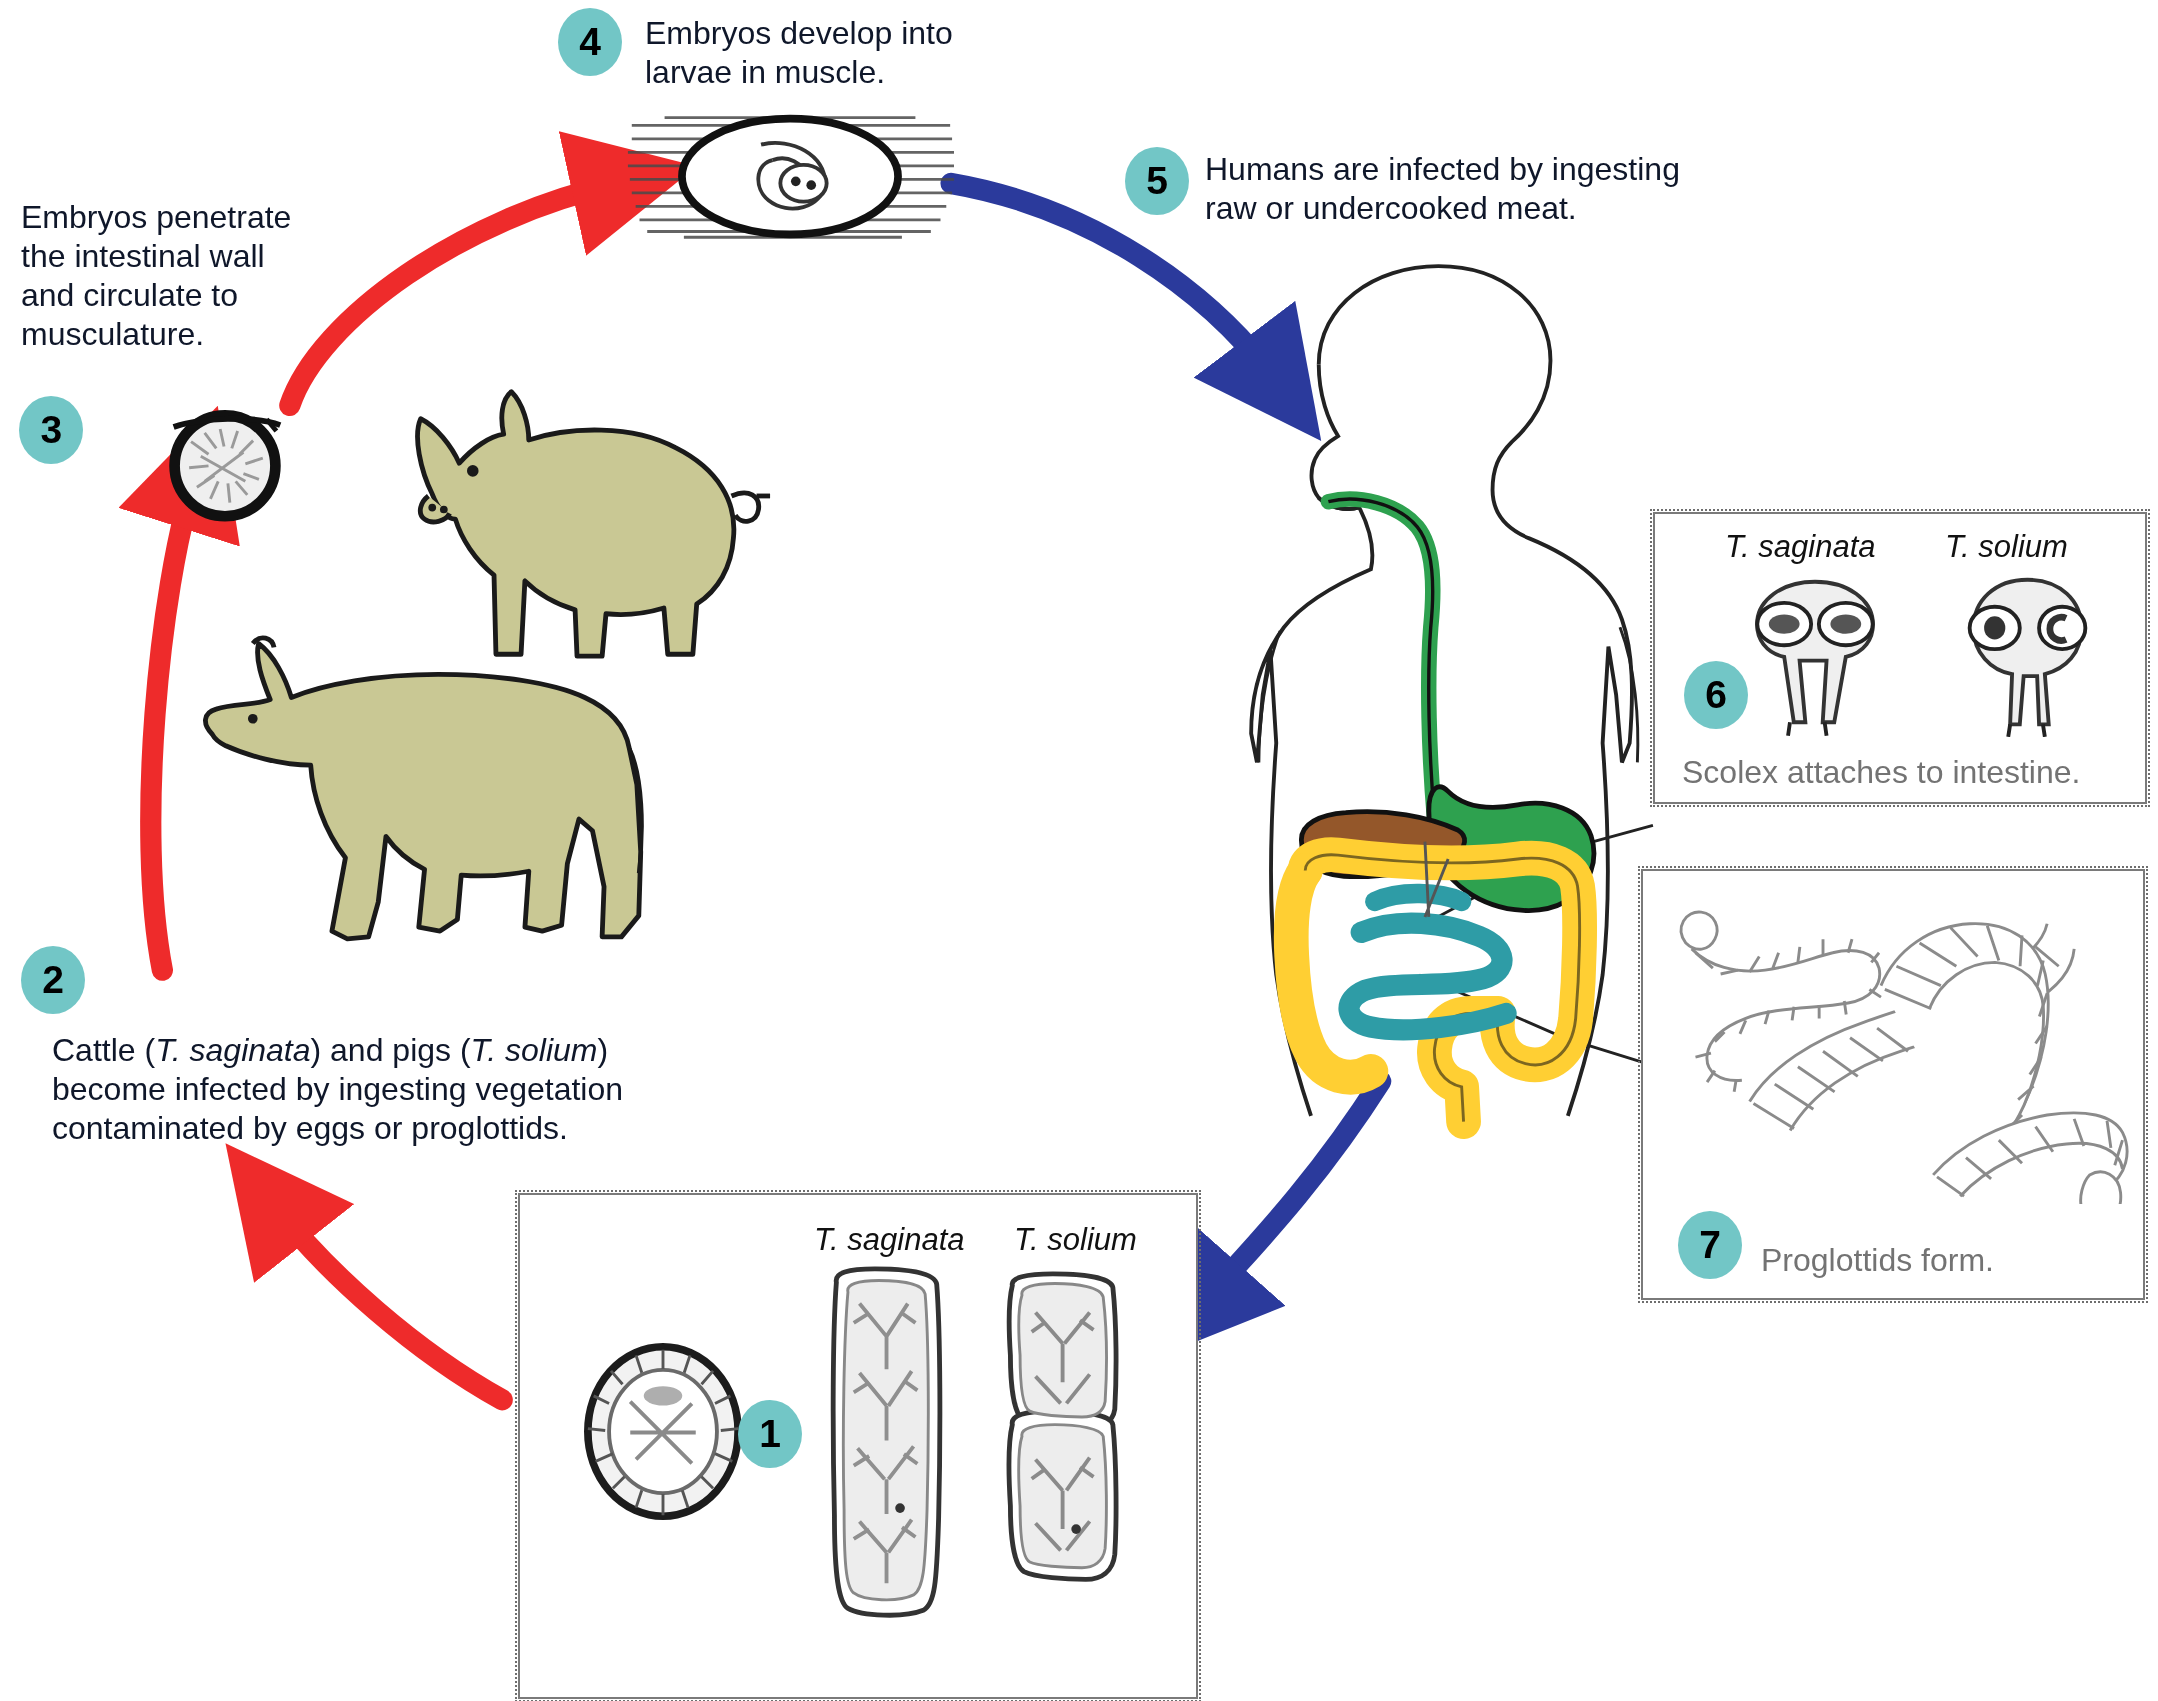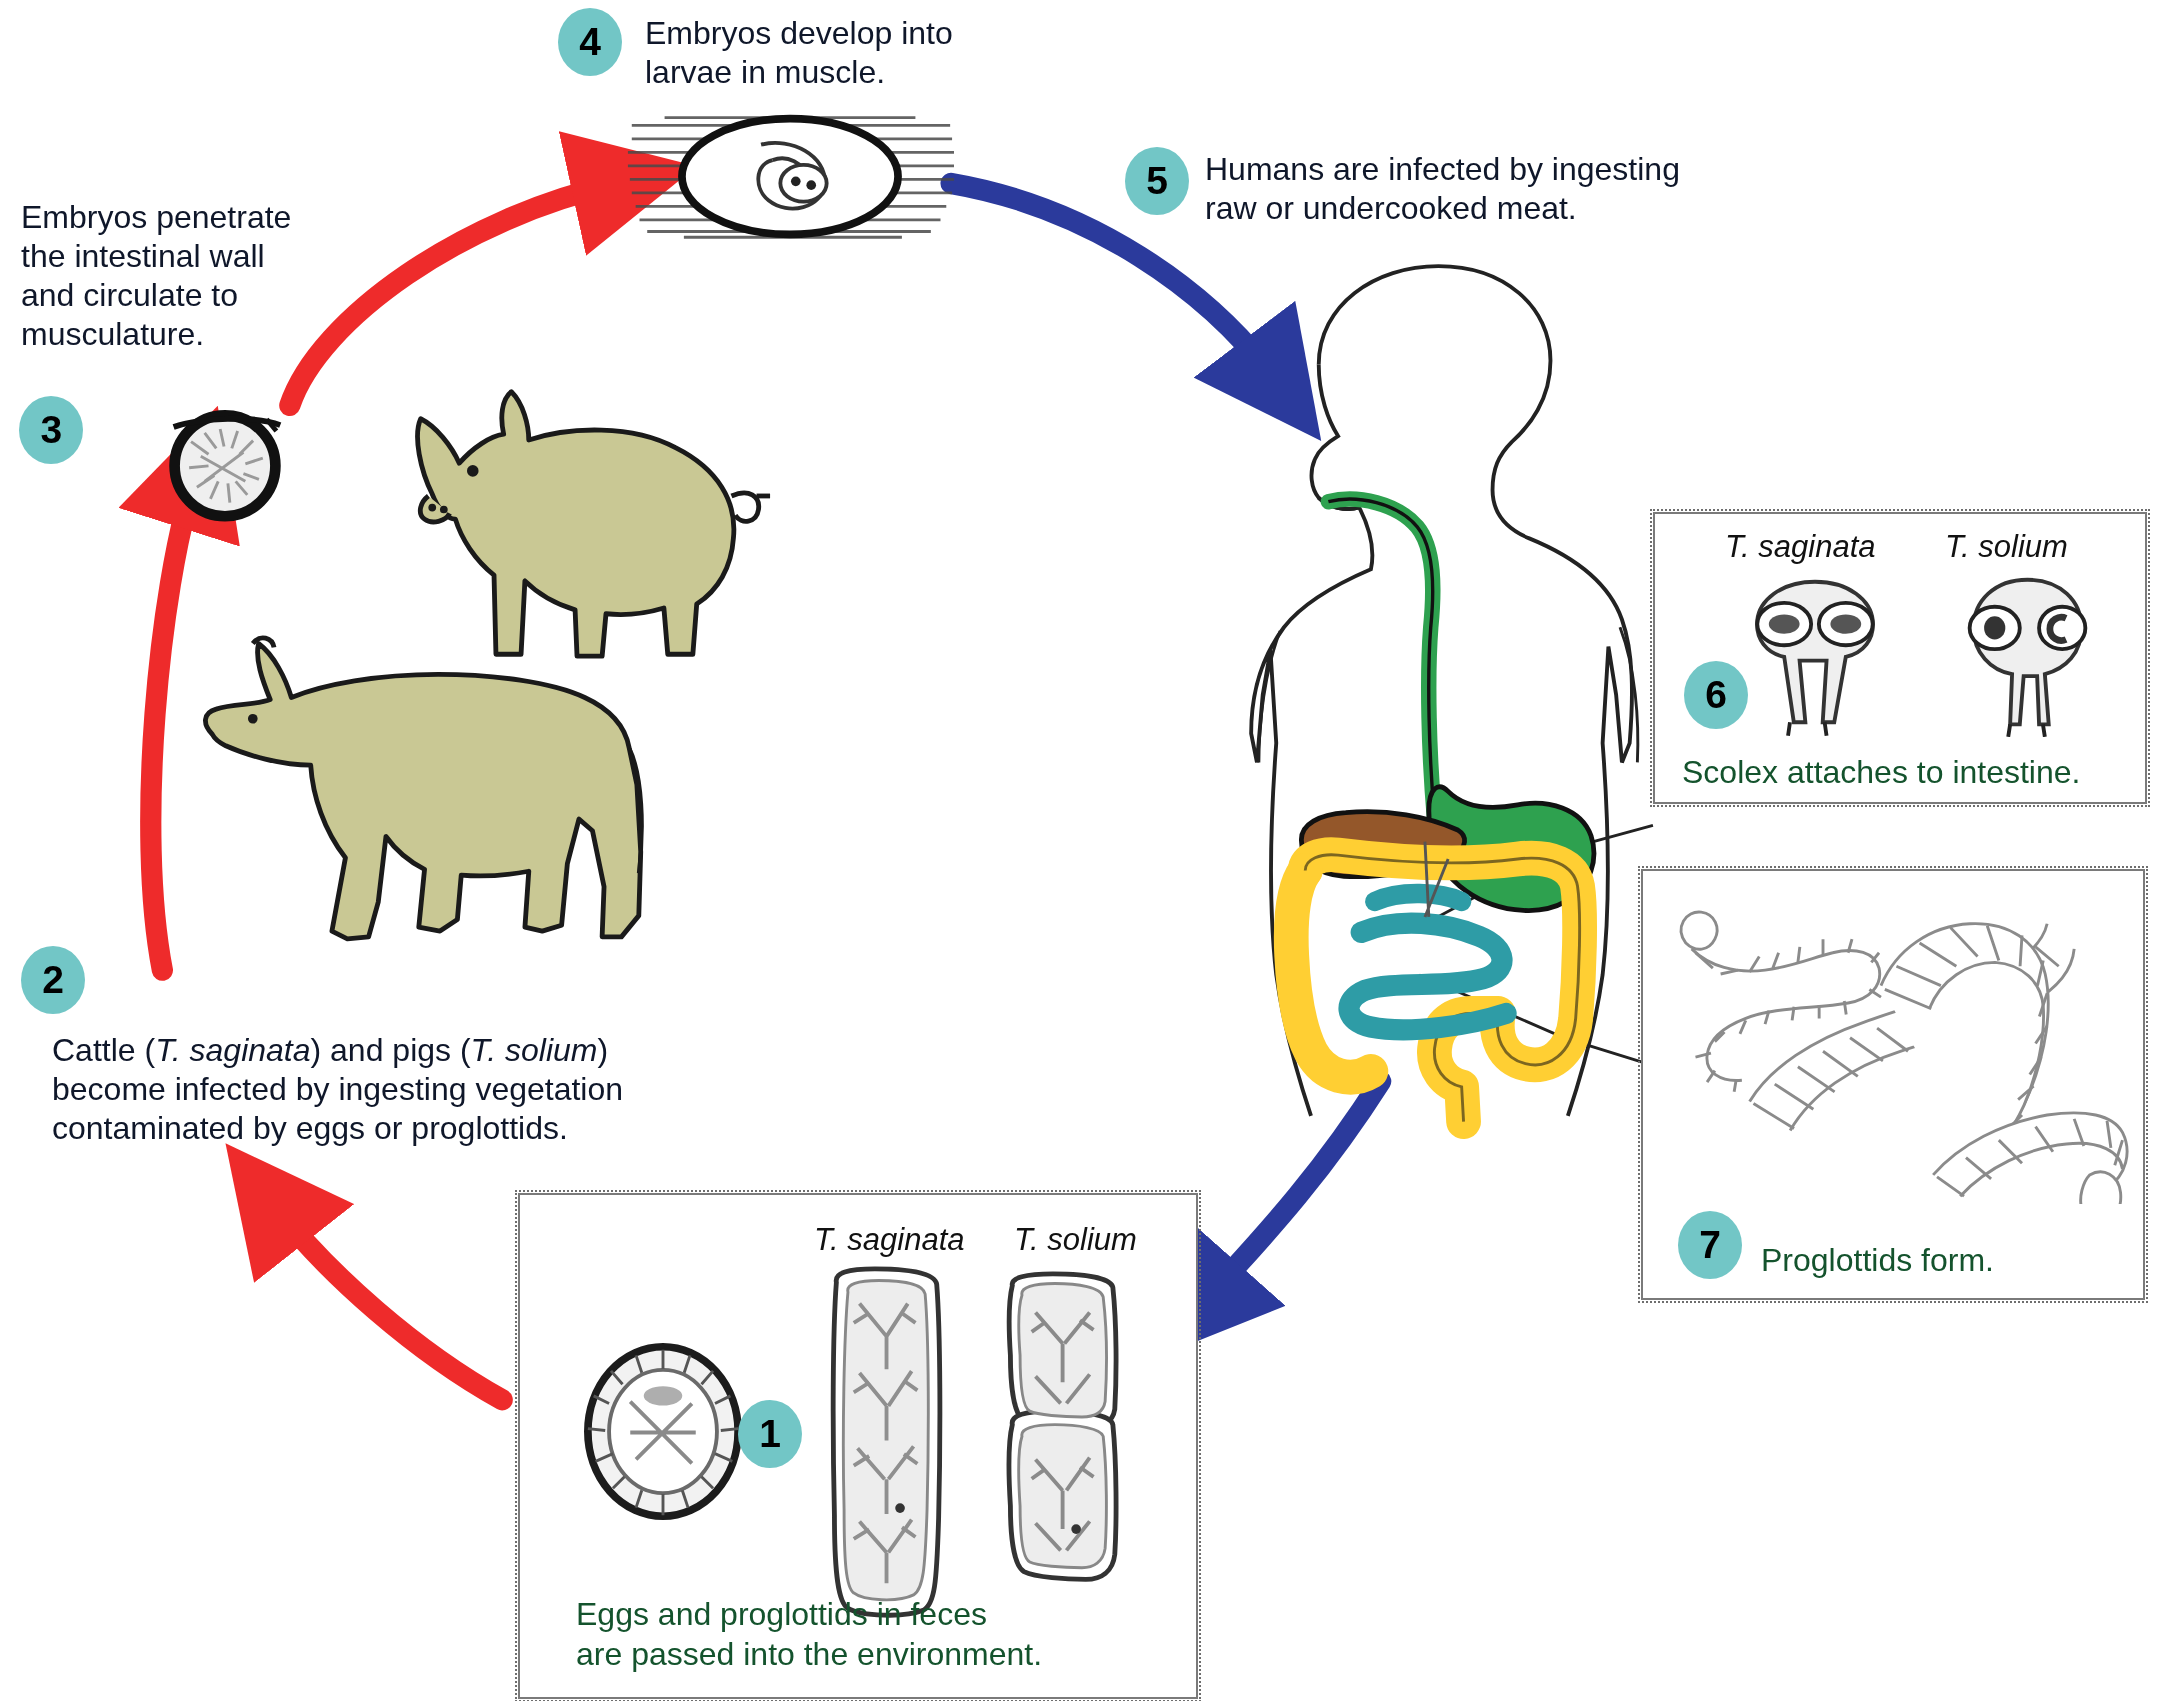--- a/index.html
+++ b/index.html
@@ -7,21 +7,21 @@
        font-family:"Liberation Sans","DejaVu Sans",sans-serif;color:#000;}
   .stage{position:absolute;left:0;top:0;width:2159px;height:1701px;}
   .txt{position:absolute;font-size:32px;line-height:1.22;color:#0f172a;white-space:pre-line;}
   .badge{position:absolute;width:64px;height:68px;border-radius:50%;
          display:flex;align-items:center;justify-content:center;
          font-size:39px;font-weight:bold;color:#000;}
   .panel{position:absolute;background:#ffffff;
          border:2.9px solid #7a7a7a;
          outline:2.9px dotted #6e6e6e; outline-offset:1.9px;}
   .sci{font-style:italic;}
-  .cap{position:absolute;font-size:32px;line-height:1.24;white-space:pre-line;color:#14532d;}
+  .cap{position:absolute;font-size:32px;line-height:1.24;white-space:pre-line;color:#737373;}
   .lbl{position:absolute;font-size:31px;font-style:italic;color:#111;}
   svg{display:block;}
   .ov{position:absolute;left:0;top:0;width:2159px;height:1701px;pointer-events:none;}
 </style>
 </head>
 <body>
 
 <div class="stage">
 
   <svg class="ov" viewBox="0 0 2236 1762">
@@ -374,18 +374,16 @@
       <g stroke="#8a8a8a" stroke-width="4" fill="none">
         <path d="M44,44 L72,76 M100,44 L74,76 M72,76 L72,116
                  M44,110 L70,138 M100,108 L76,138
                  M44,196 L72,228 M100,194 L76,228 M72,228 L72,268
                  M44,262 L70,290 M100,260 L76,290"></path>
         <path d="M40,64 L54,54 M104,62 L90,52 M40,216 L54,206 M104,214 L90,204"></path>
       </g>
       <circle cx="86" cy="268" r="5" fill="#333"></circle>
     </svg>
 
-    <div class="cap" style="left:56px;top:400px;width:579px;">Eggs and proglottids in feces
-are passed into the environment.</div>
   </div>
 
 </div>
 
 
 </body></html>

